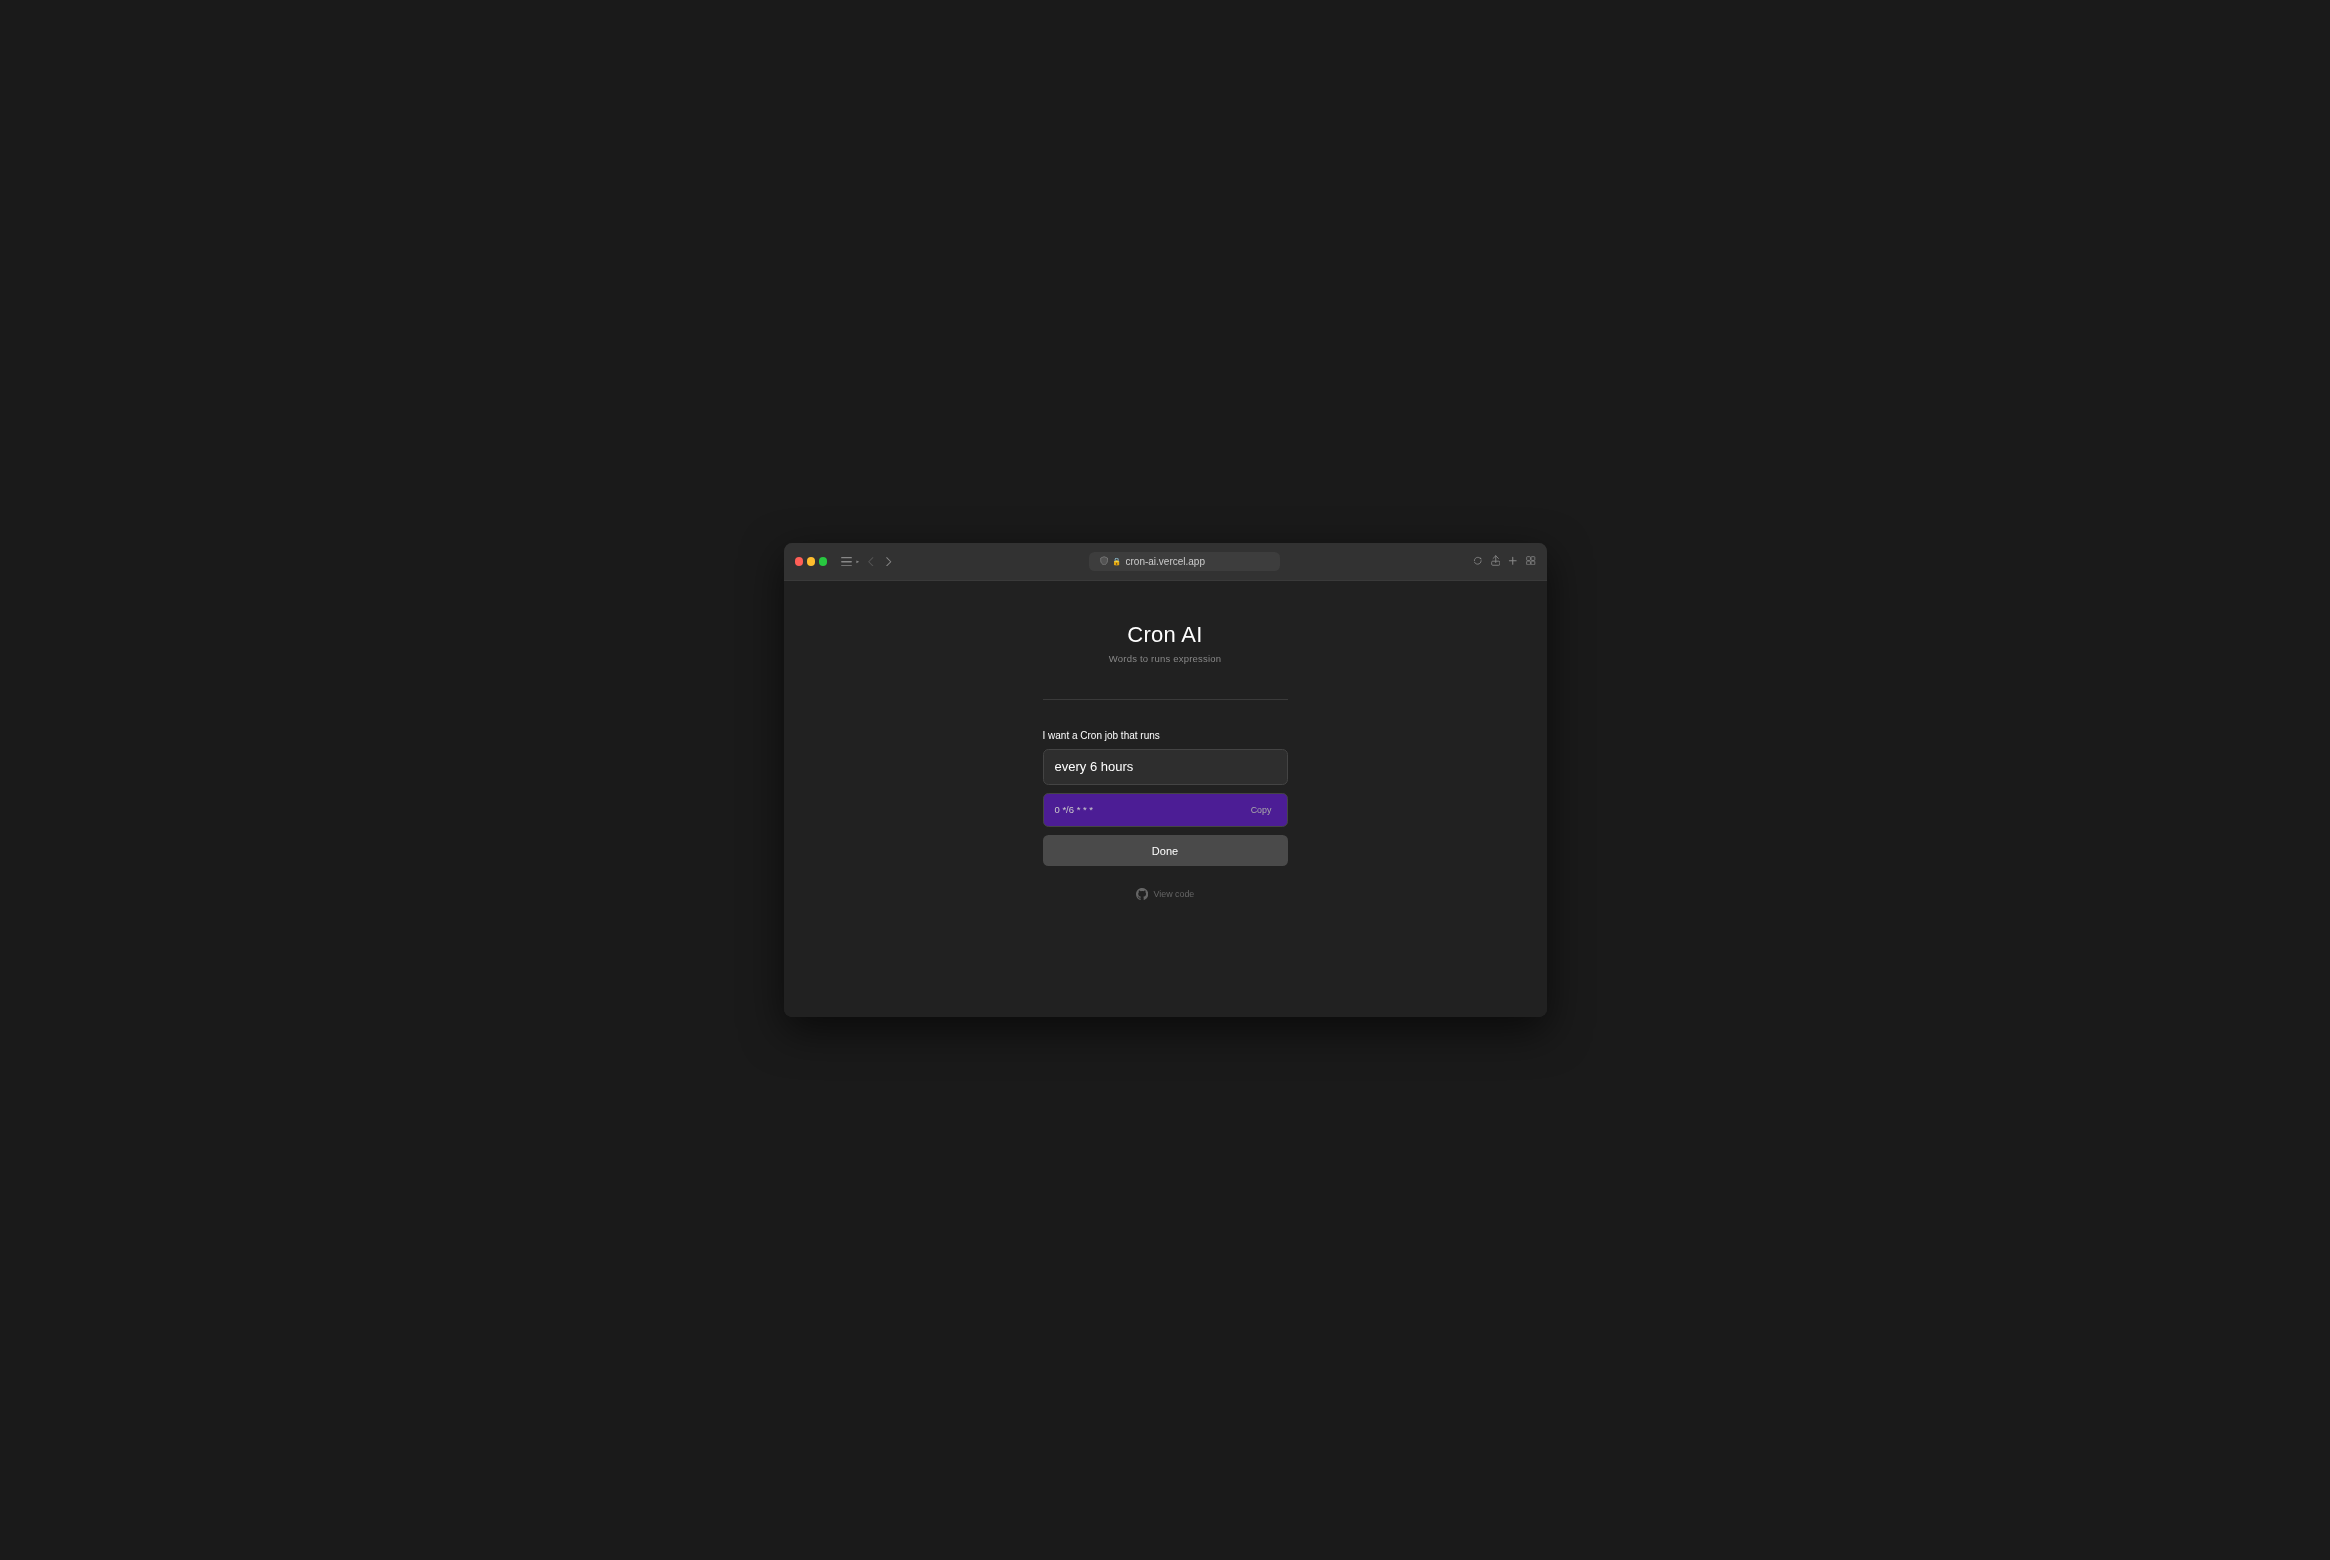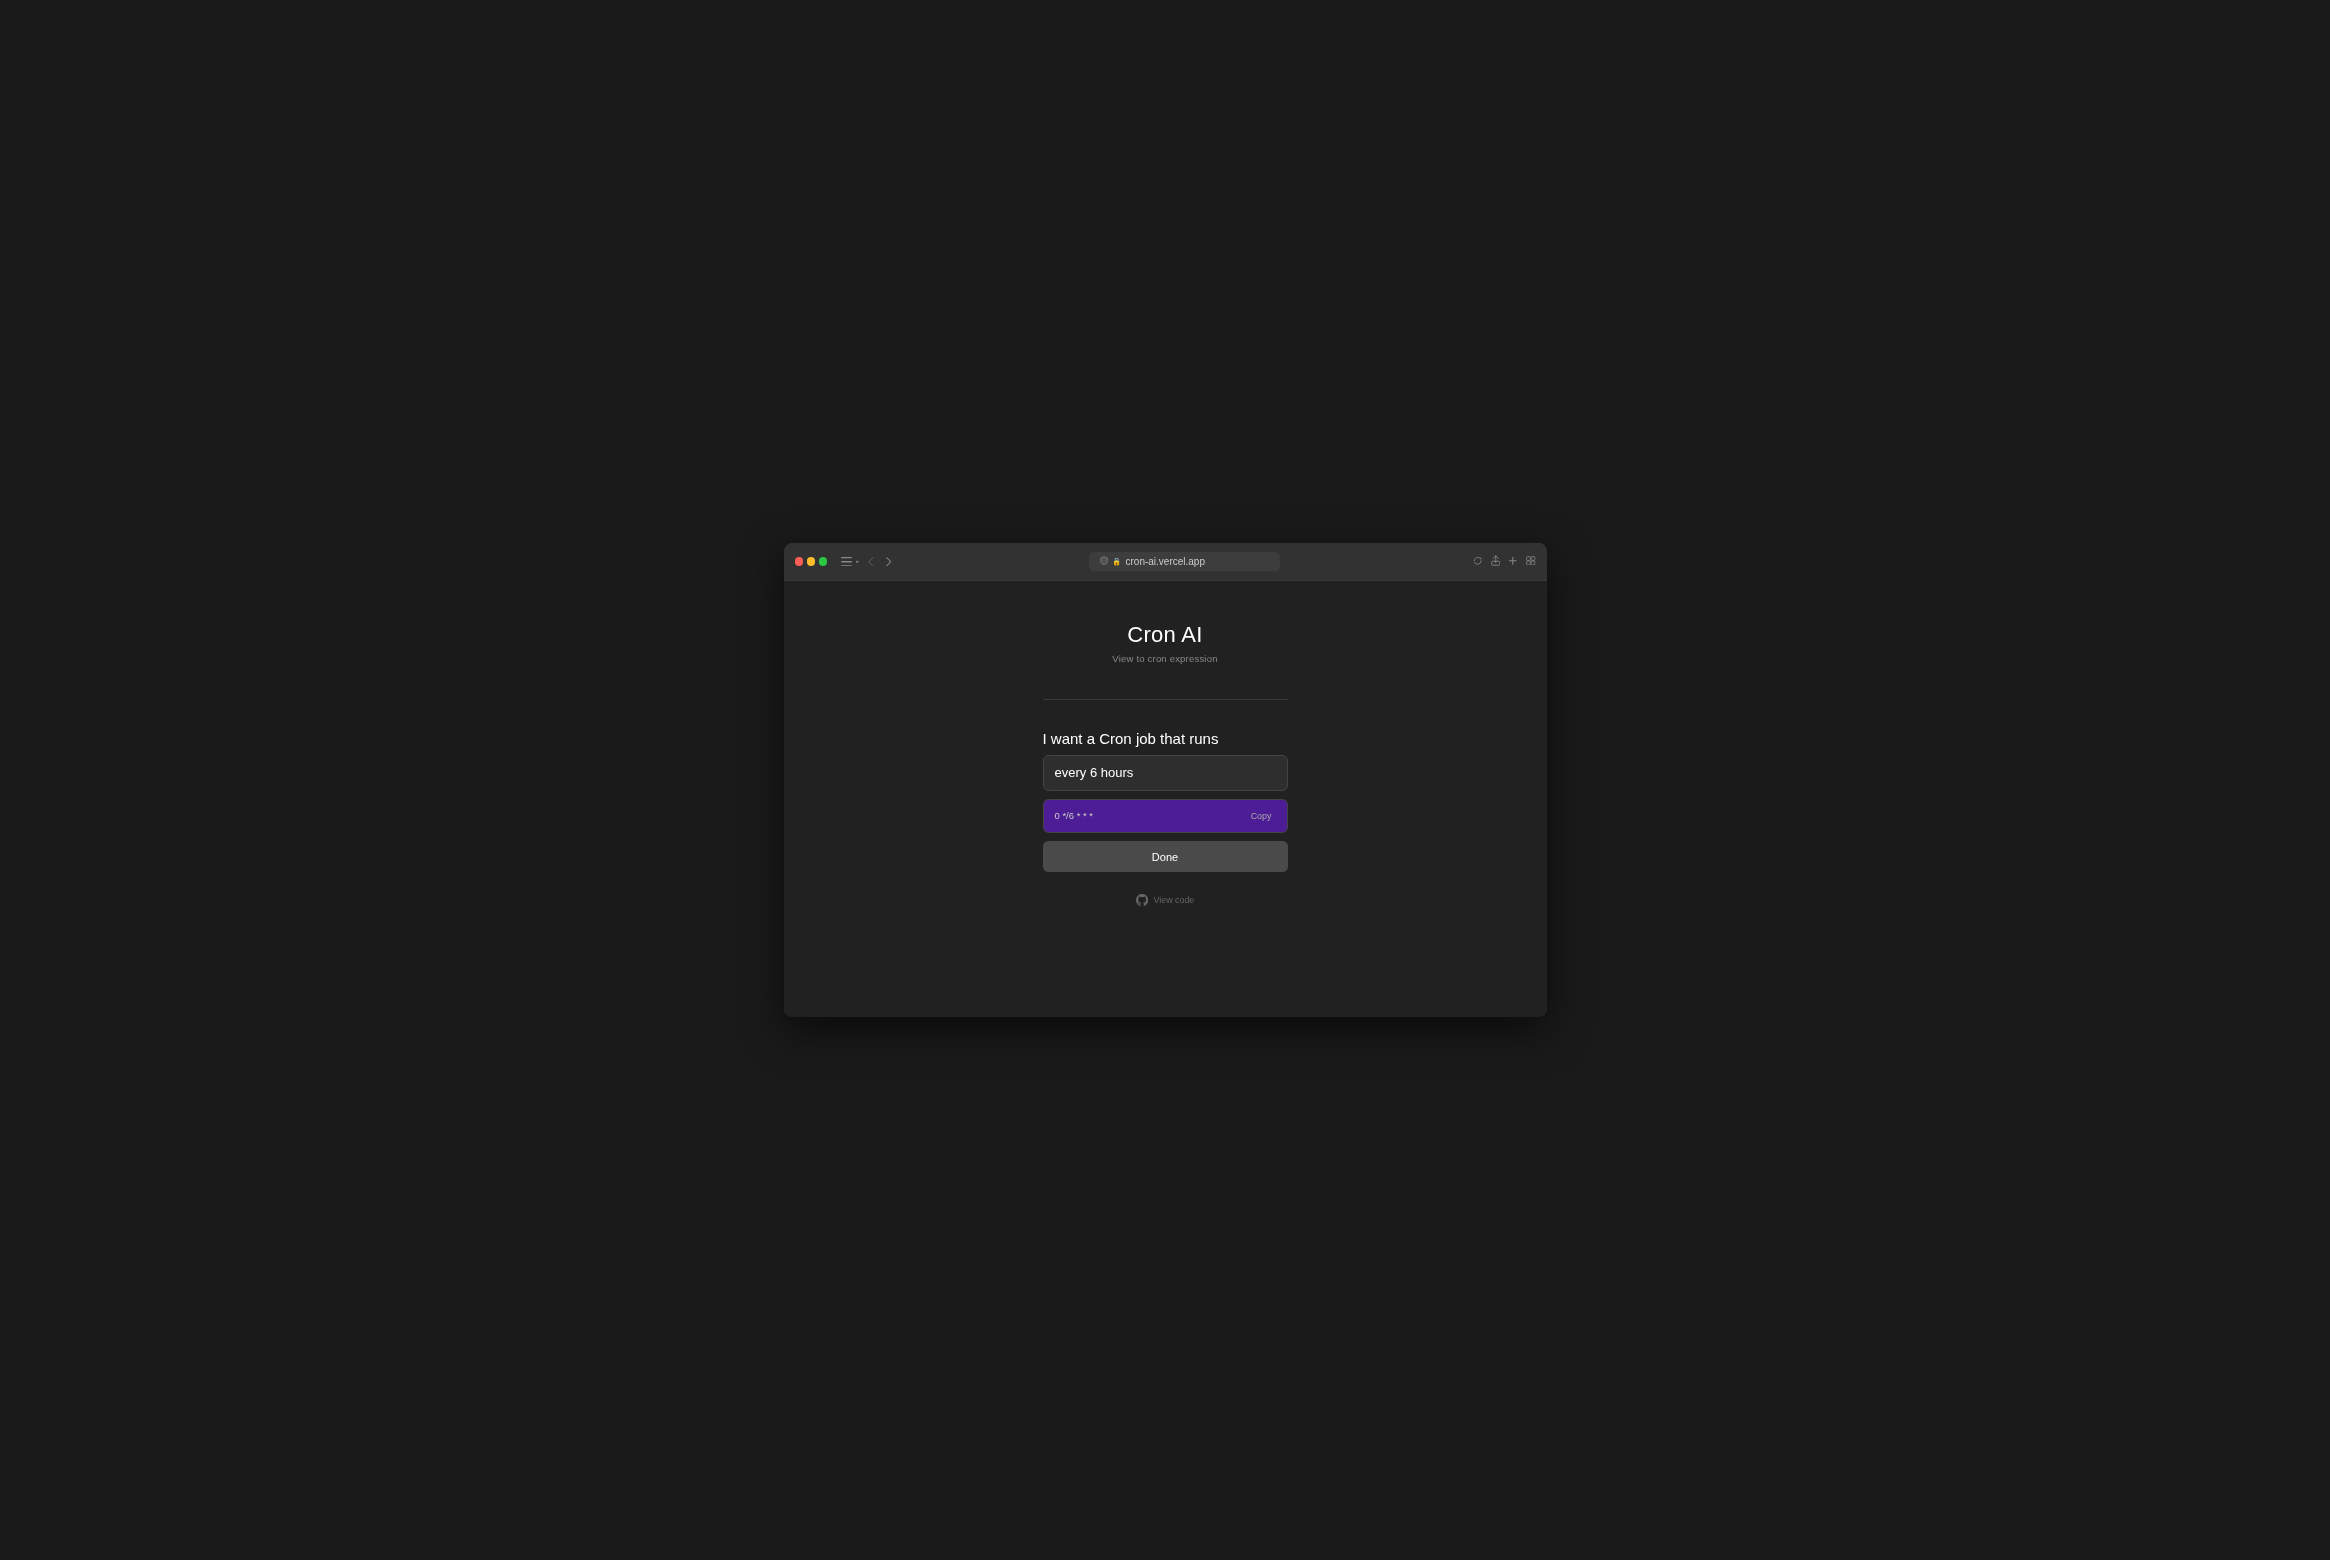--- a/index.html
+++ b/index.html
@@ -154,21 +154,21 @@
       background-color: #3a3a3a;
       margin-bottom: 22px;
     }
 
     .form-container {
       width: 245px;
     }
 
     .form-label {
       color: #ffffff;
-      font-size: 15px;
+      font-size: 10px;
       margin-bottom: 8.2px;
       display: block;
     }
 
     .input-field {
       width: 100%;
       background-color: #2e2e2e;
       border: 0.7px solid #444444;
       border-radius: 5.5px;
       padding: 9.5px 11px;
@@ -319,21 +319,21 @@
           <rect x="7.5" y="7.5" width="5.5" height="5.5" rx="1" stroke="#888" stroke-width="1.2" fill="none"></rect>
         </svg>
       </div>
     </div>
   </div>
 
   <div class="browser-content">
 
     <div class="app-header">
       <h1 class="app-title">Cron AI</h1>
-      <p class="app-subtitle">View to cron expression</p>
+      <p class="app-subtitle">Words to runs expression</p>
     </div>
 
     <div class="divider"></div>
 
     <div class="form-container">
       <label class="form-label">I want a Cron job that runs</label>
 
       <input class="input-field" type="text" value="every 6 hours" placeholder="every 6 hours" style="">
 
       <div class="output-field">

